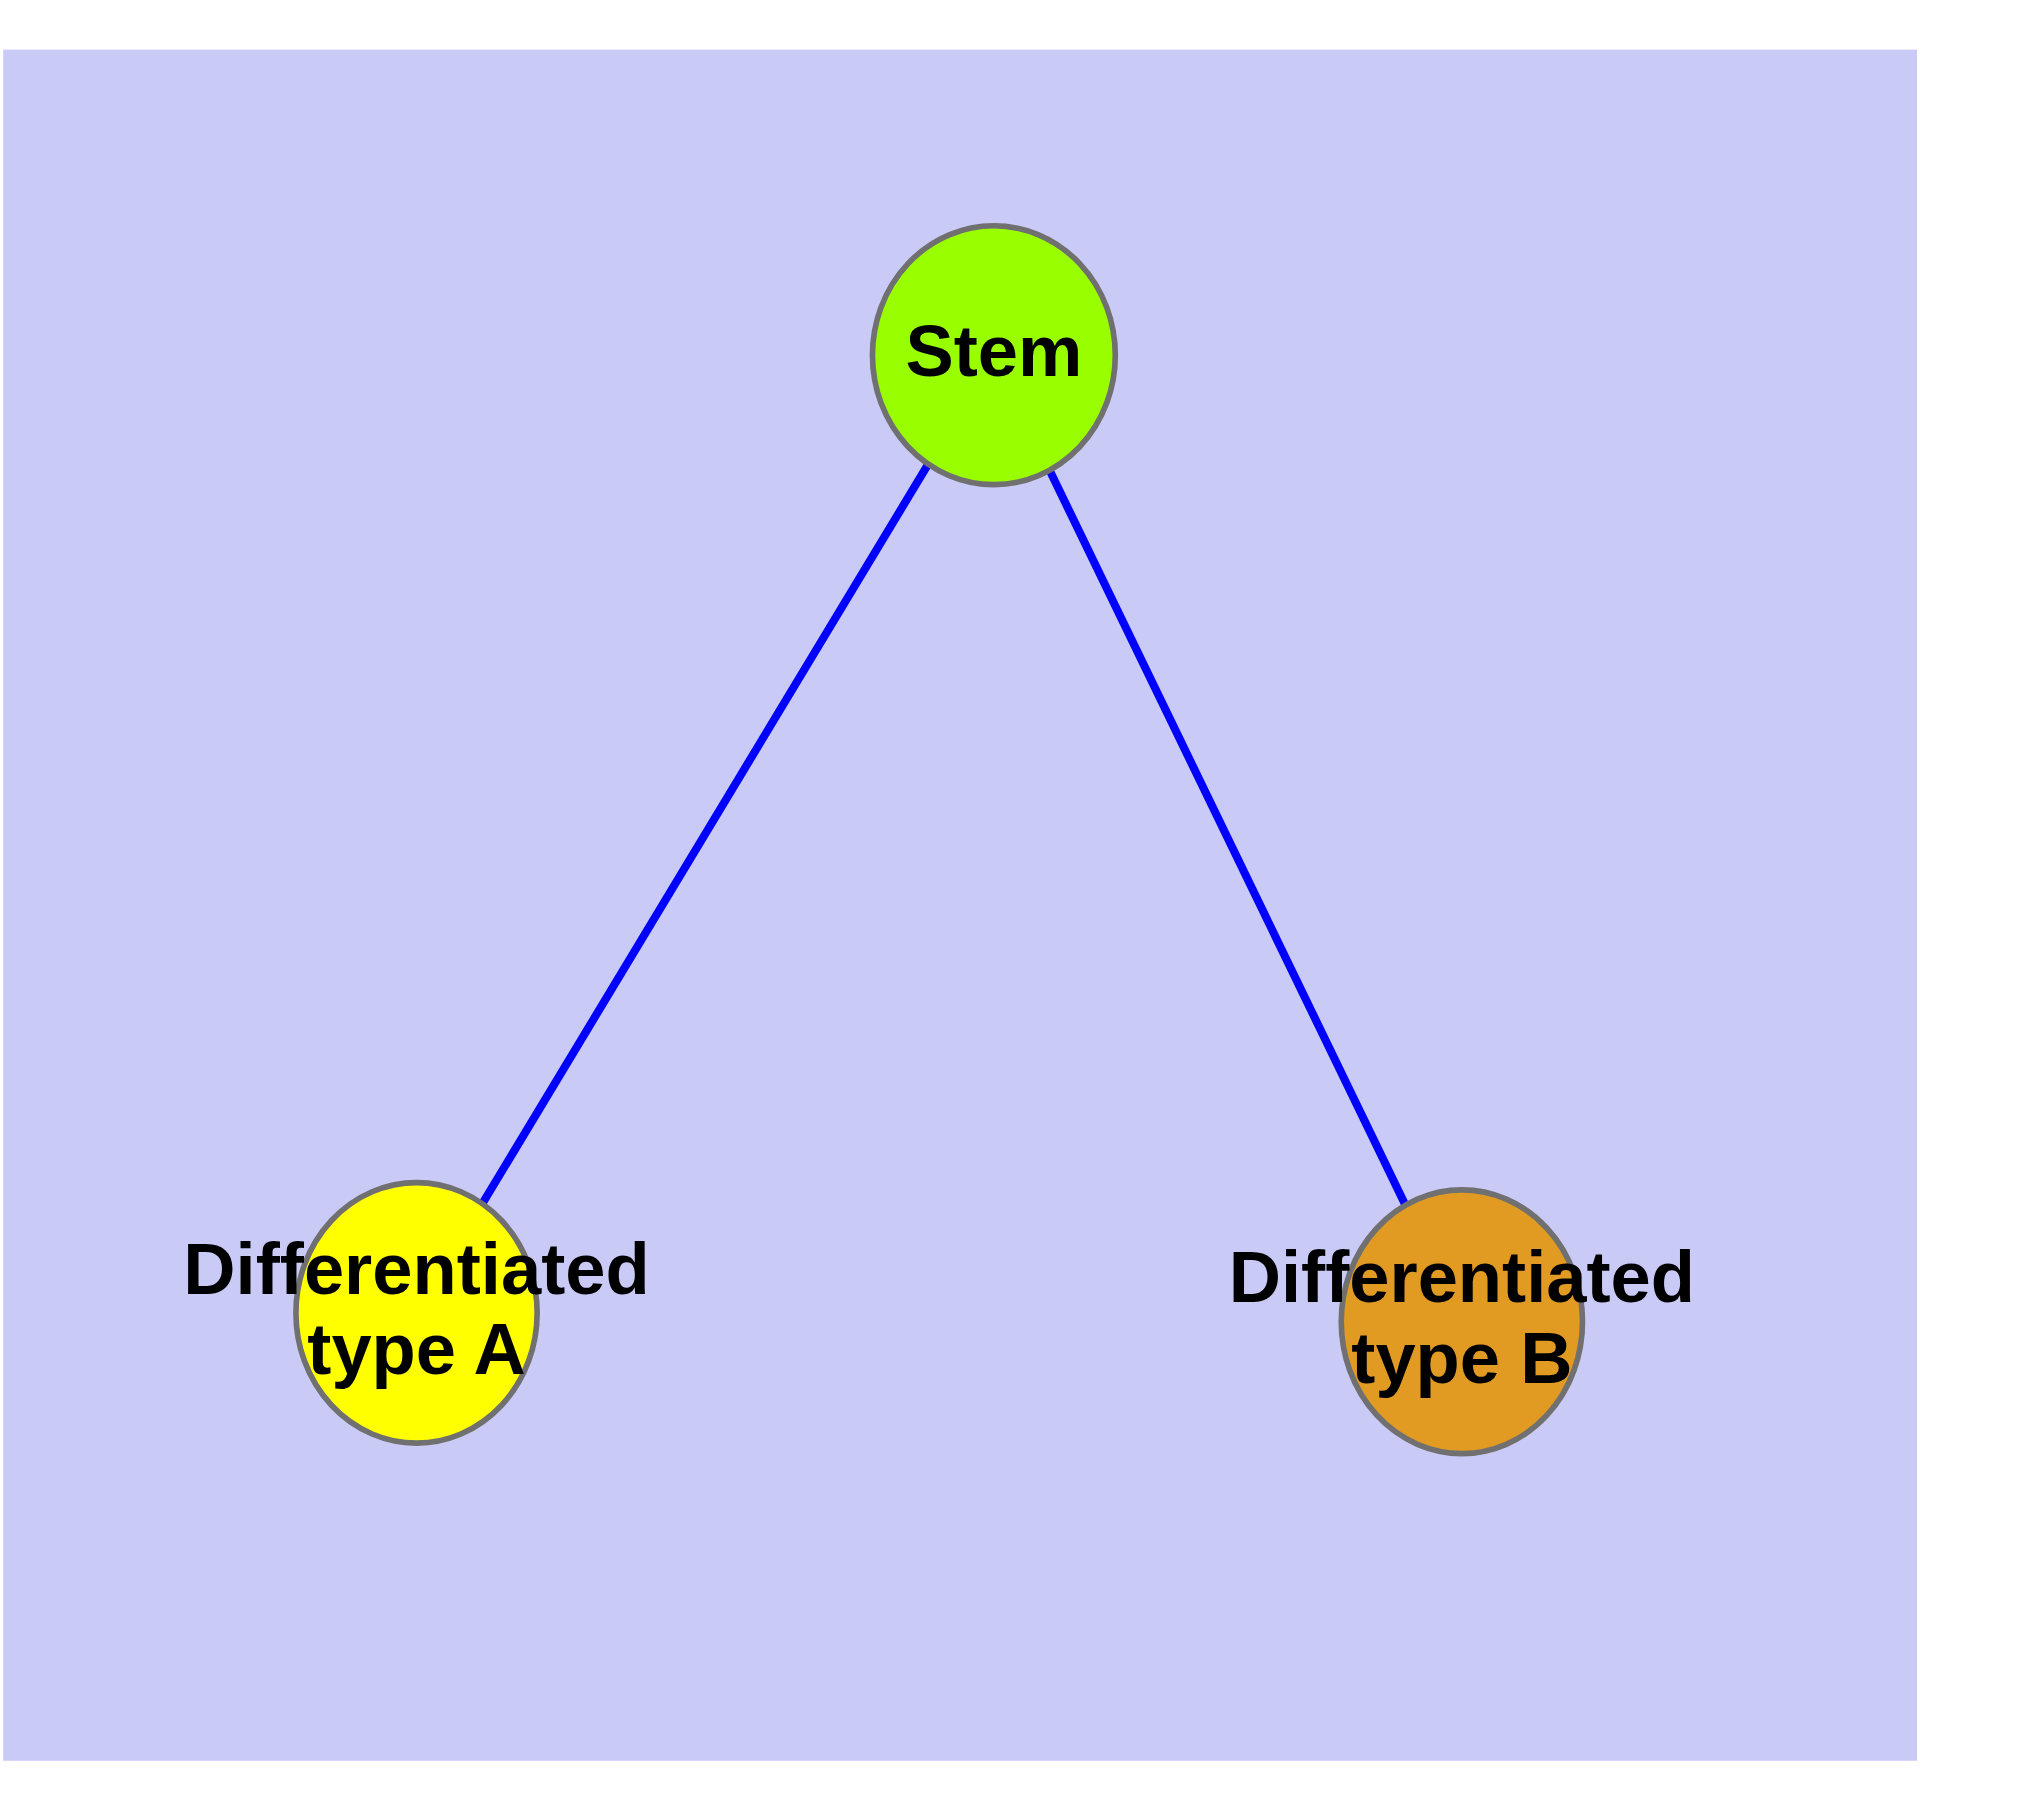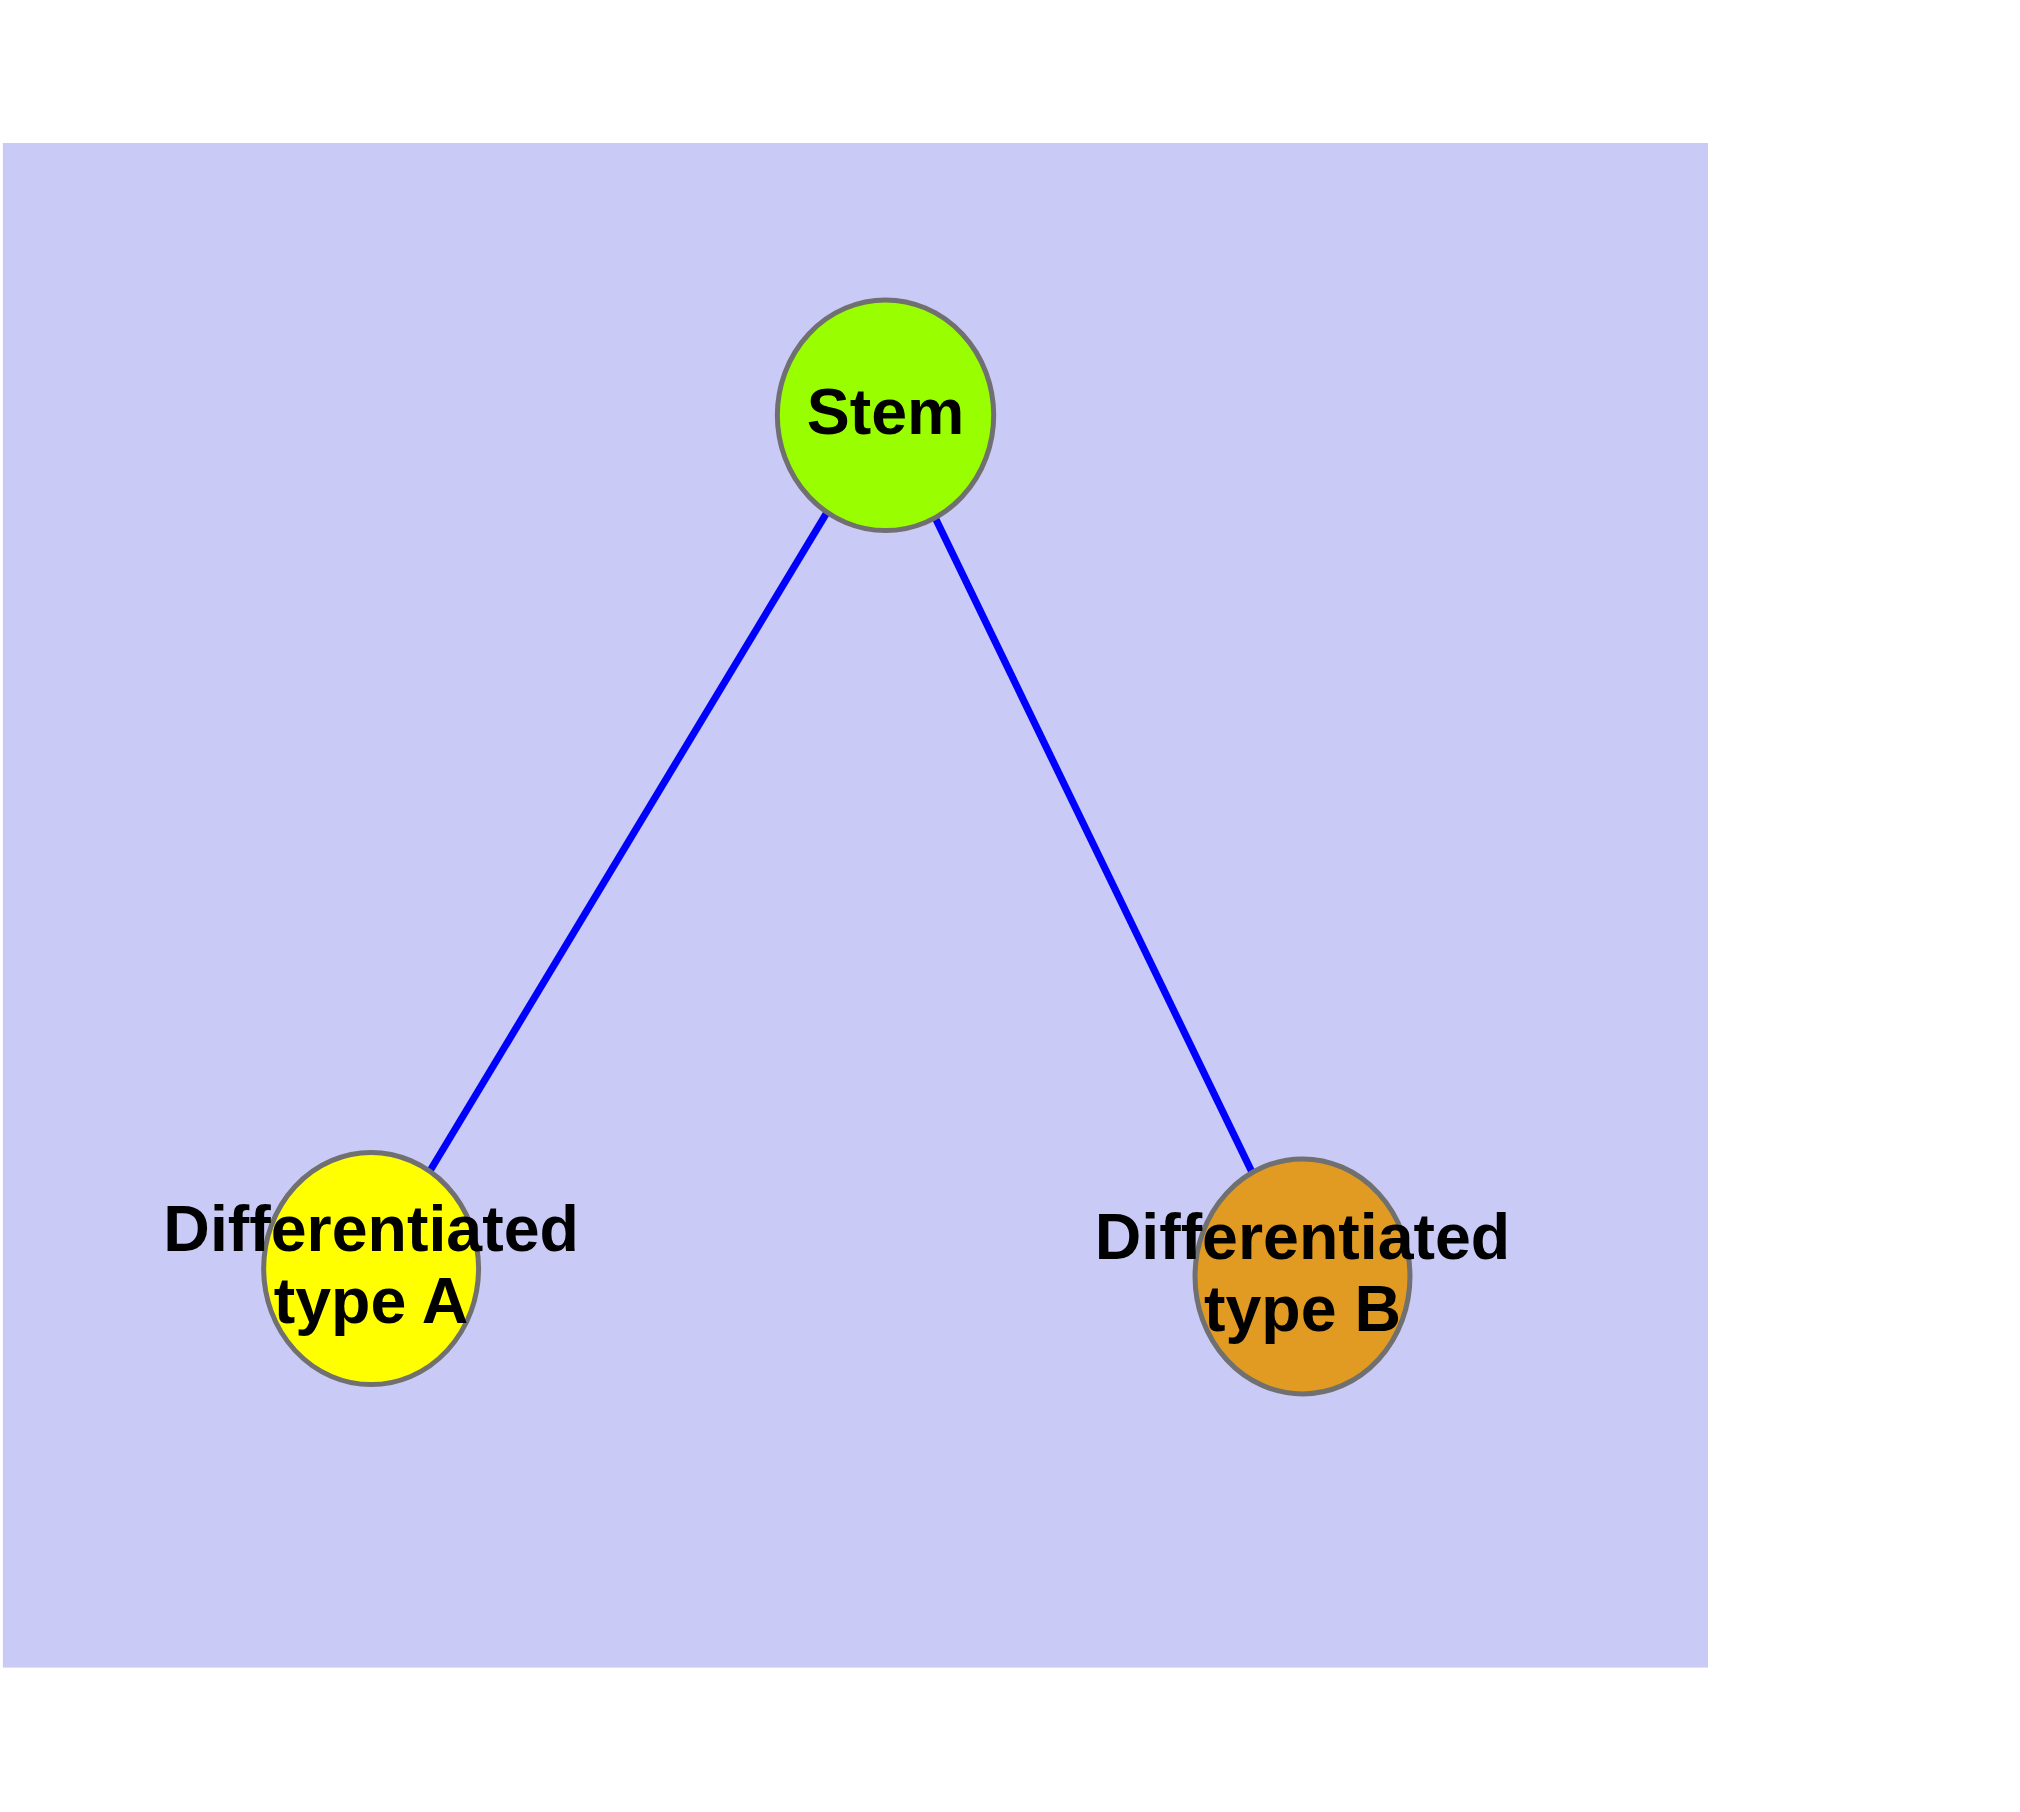--- a/index.html
+++ b/index.html
@@ -2,21 +2,21 @@
 <html style="font-size:13.6px"><head>
 <meta charset="utf-8">
 <style>
   html, body {
     margin: 0;
     padding: 0;
     background: #ffffff;
   }
   .figure-canvas {
     position: relative;
-    width: 1708px;
+    width: 1917px;
     height: 1812px;
     background: #ffffff;
     overflow: hidden;
     font-family: "Liberation Sans", sans-serif;
     text-decoration: underline;
   }
   .figure-canvas svg {
     display: block;
     width: 100%;
     height: 100%;

